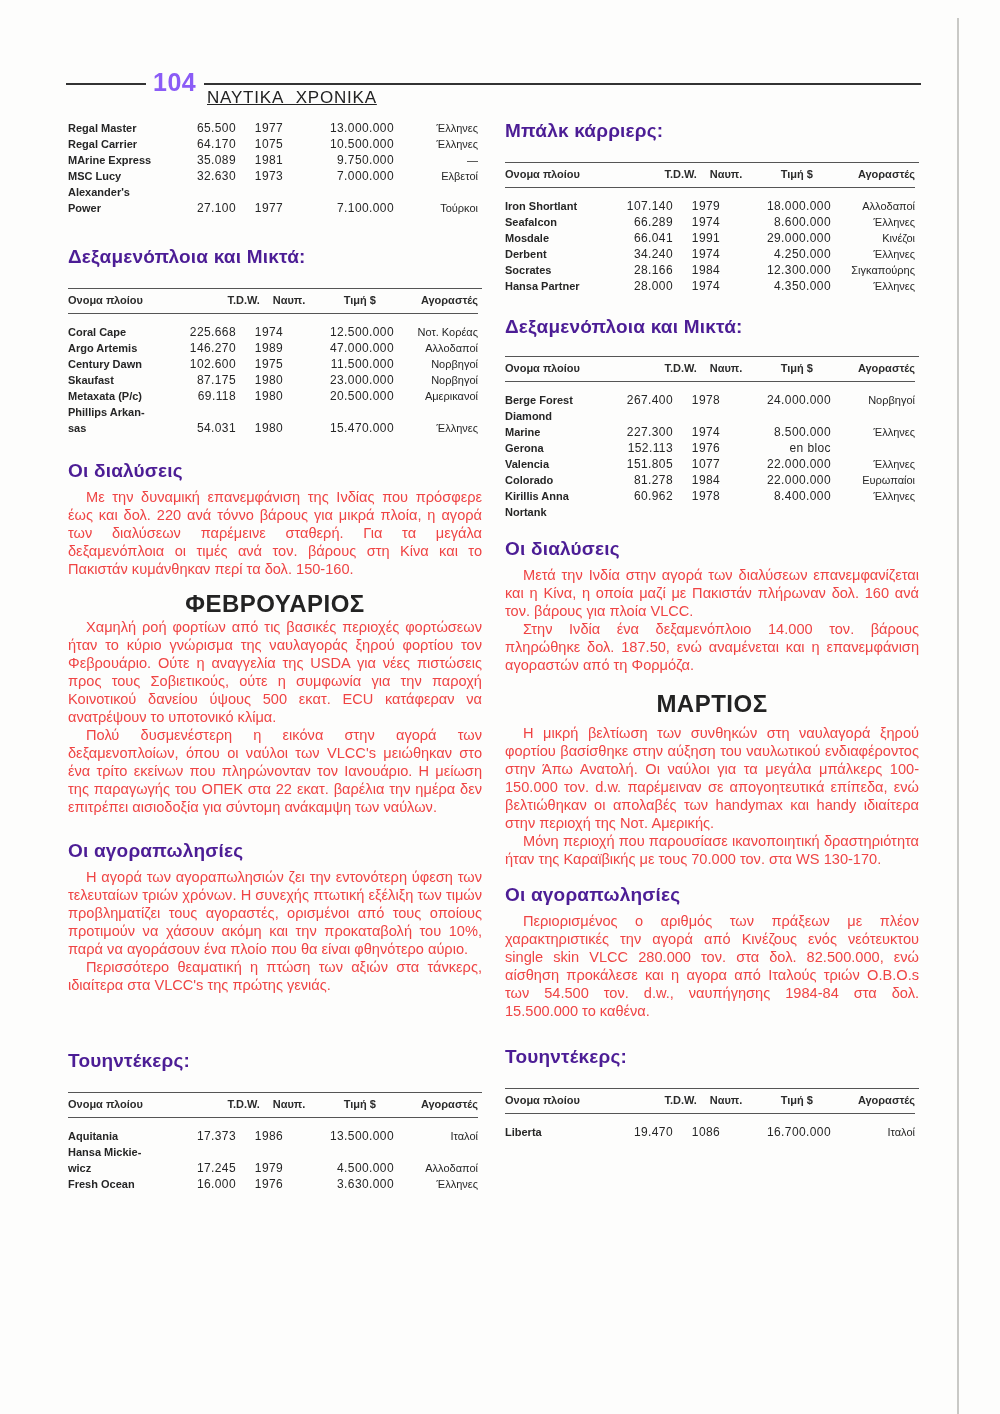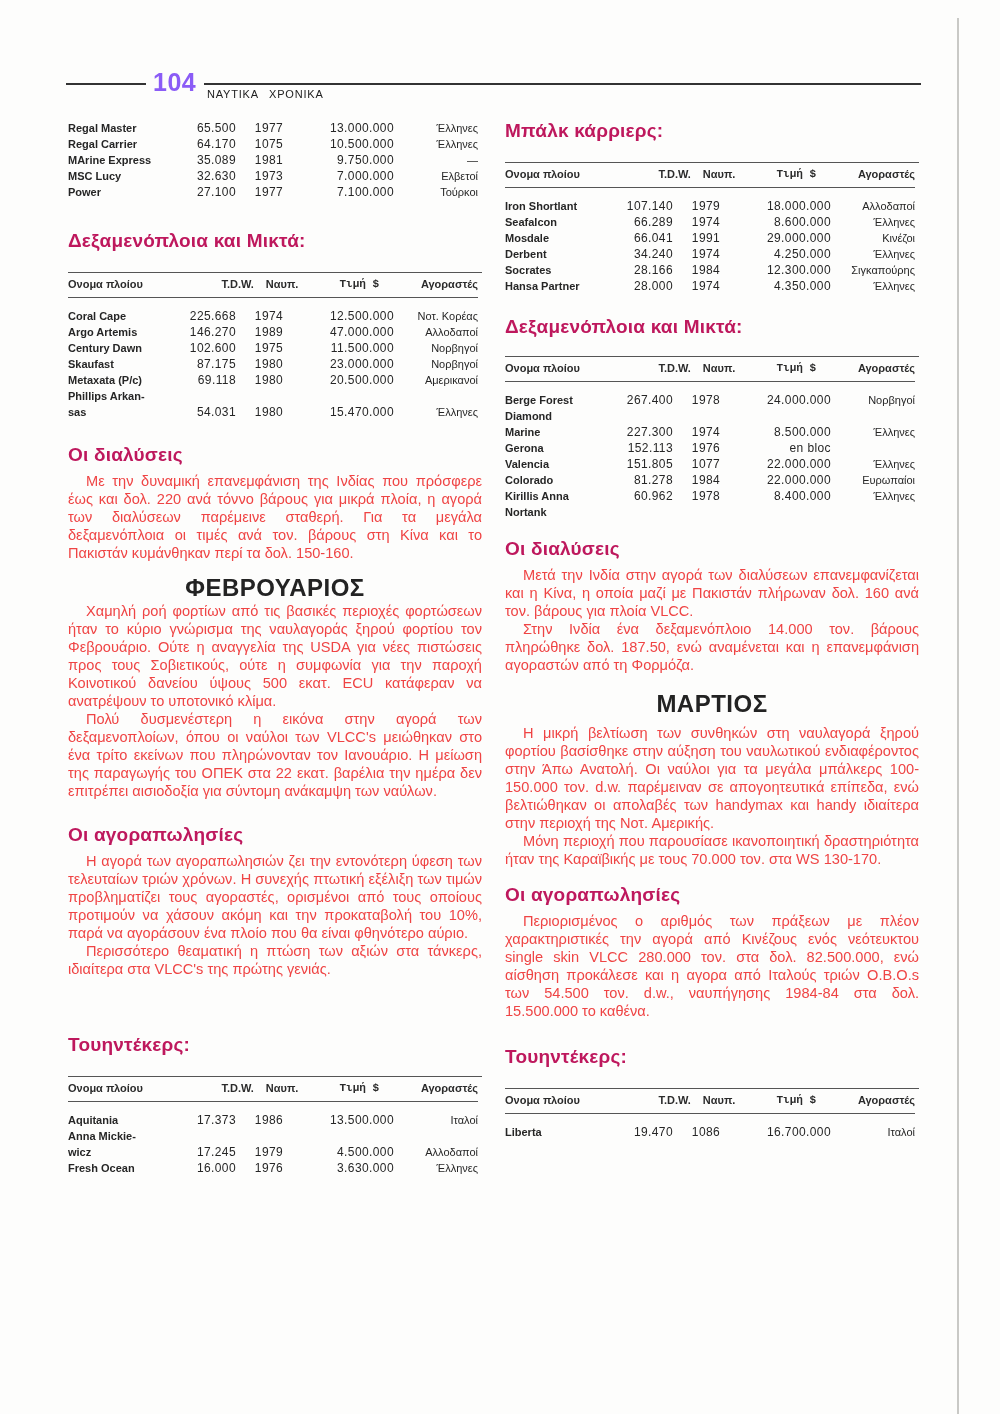--- a/index.html
+++ b/index.html
@@ -14,50 +14,50 @@
   }
   
   .hdr-rule-left { position: absolute; left: 66px; top: 83px; width: 80px; height: 2px; background: #333; }
   .hdr-pagenum {
     position: absolute; left: 153px; top: 68px;
     font-size: 25px; font-weight: bold; color: #8b5cf6; letter-spacing: 0.5px;
   }
   .hdr-rule-right { position: absolute; left: 204px; top: 83px; width: 717px; height: 2px; background: #333; }
   .hdr-title {
     position: absolute; left: 207px; top: 88px;
-    font-size: 11px; color: #222; letter-spacing: 0.8px; word-spacing: 7px;
+    font-size: 17px; color: #222; letter-spacing: 0.8px; word-spacing: 7px; text-decoration: underline;
   }
 
   .col { position: absolute; width: 414px; }
   .col-left { left: 68px; top: 120px; }
   .col-right { left: 505px; top: 120px; }
 
   h2.sec {
-    margin: 0; font-size: 19px; font-weight: bold; color: #be185d; letter-spacing: 0.2px;
+    margin: 0; font-size: 19px; font-weight: bold; color: #4c1d95; letter-spacing: 0.2px;
   }
   h2.month {
     margin: 0; text-align: center; font-size: 24px; font-weight: bold; color: #232323; letter-spacing: 0.5px;
   }
   p.body {
     margin: 0; font-size: 14.6px; line-height: 18px; text-align: justify; color: #ef4444;
     text-indent: 18px;
   }
 
   table.ships { border-collapse: collapse; width: 410px; font-size: 11px; color: #262626; }
   table.ships td, table.ships th { padding: 0; height: 16px; line-height: 16px; white-space: nowrap; }
   table.ships th { font-weight: bold; font-size: 11px; color: #2b2b2b; }
   table.ships td.name { font-weight: bold; width: 112px; text-align: left; }
   table.ships td.tdw { width: 56px; text-align: right; font-size: 12px; letter-spacing: 0.4px; }
   table.ships td.year { width: 66px; text-align: center; font-size: 12px; letter-spacing: 0.4px; }
   table.ships td.price { width: 92px; text-align: right; font-size: 12px; letter-spacing: 0.4px; }
   table.ships td.buyer { text-align: right; font-size: 11px; }
   table.ships th.name { text-align: left; }
   table.ships th.tdw { text-align: right; }
   table.ships th.year { text-align: center; }
-  table.ships th.price { text-align: right; font-family: Liberation Mono, monospace; }
+  table.ships th.price { text-align: right; }
   table.ships th.buyer { text-align: right; }
   tr.head-row th { padding: 3px 0 5px 0; }
   .tbl-wrap { border-top: 1.5px solid #555; }
   .tbl-wrap .head-table { border-bottom: 1.5px solid #555; margin-bottom: 10px; }
 </style>
 </head>
 <body>
 
 <div class="page-edge"></div>
 
@@ -90,20 +90,27 @@
           <td class="year">1981</td>
           <td class="price">9.750.000</td>
           <td class="buyer">—</td>
         </tr>
         <tr>
           <td class="name">MSC Lucy</td>
           <td class="tdw">32.630</td>
           <td class="year">1973</td>
           <td class="price">7.000.000</td>
           <td class="buyer">Ελβετοί</td>
+        </tr>
+        <tr>
+          <td class="name">Alexander's</td>
+          <td class="tdw"></td>
+          <td class="year"></td>
+          <td class="price"></td>
+          <td class="buyer"></td>
         </tr>
         <tr>
           <td class="name">Power</td>
           <td class="tdw">27.100</td>
           <td class="year">1977</td>
           <td class="price">7.100.000</td>
           <td class="buyer">Τούρκοι</td>
         </tr>
       </tbody>
   </table>
@@ -209,21 +216,21 @@
     <table class="ships">
       <tbody>
           <tr>
             <td class="name">Aquitania</td>
             <td class="tdw">17.373</td>
             <td class="year">1986</td>
             <td class="price">13.500.000</td>
             <td class="buyer">Ιταλοί</td>
           </tr>
           <tr>
-            <td class="name">Anna Mickie-</td>
+            <td class="name">Hansa Mickie-</td>
             <td class="tdw"></td>
             <td class="year"></td>
             <td class="price"></td>
             <td class="buyer"></td>
           </tr>
           <tr>
             <td class="name">wicz</td>
             <td class="tdw">17.245</td>
             <td class="year">1979</td>
             <td class="price">4.500.000</td>

